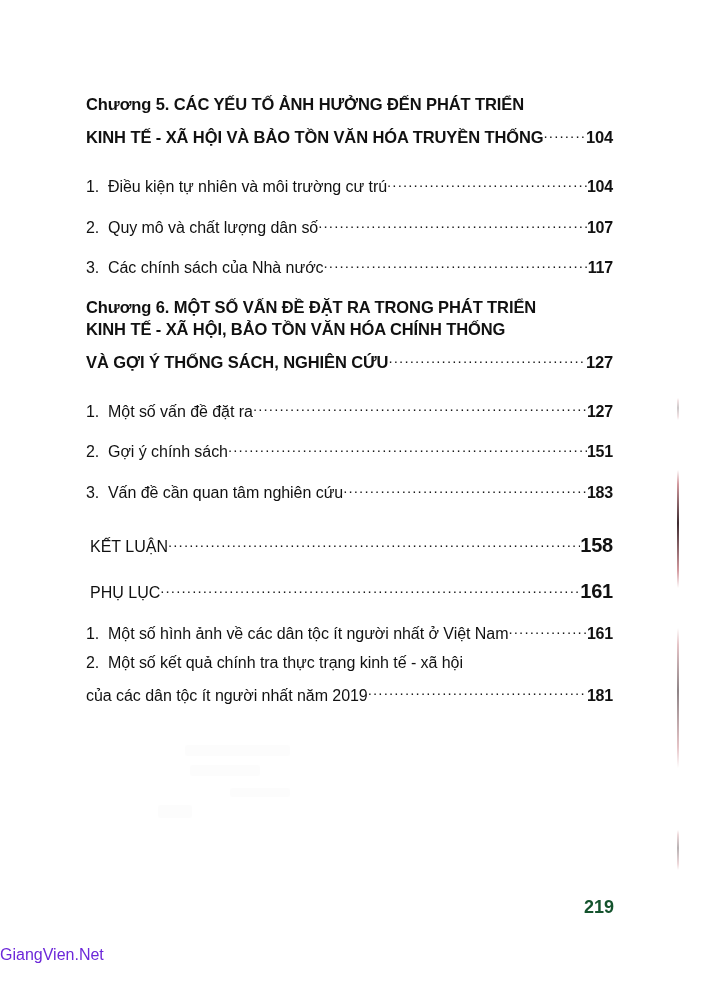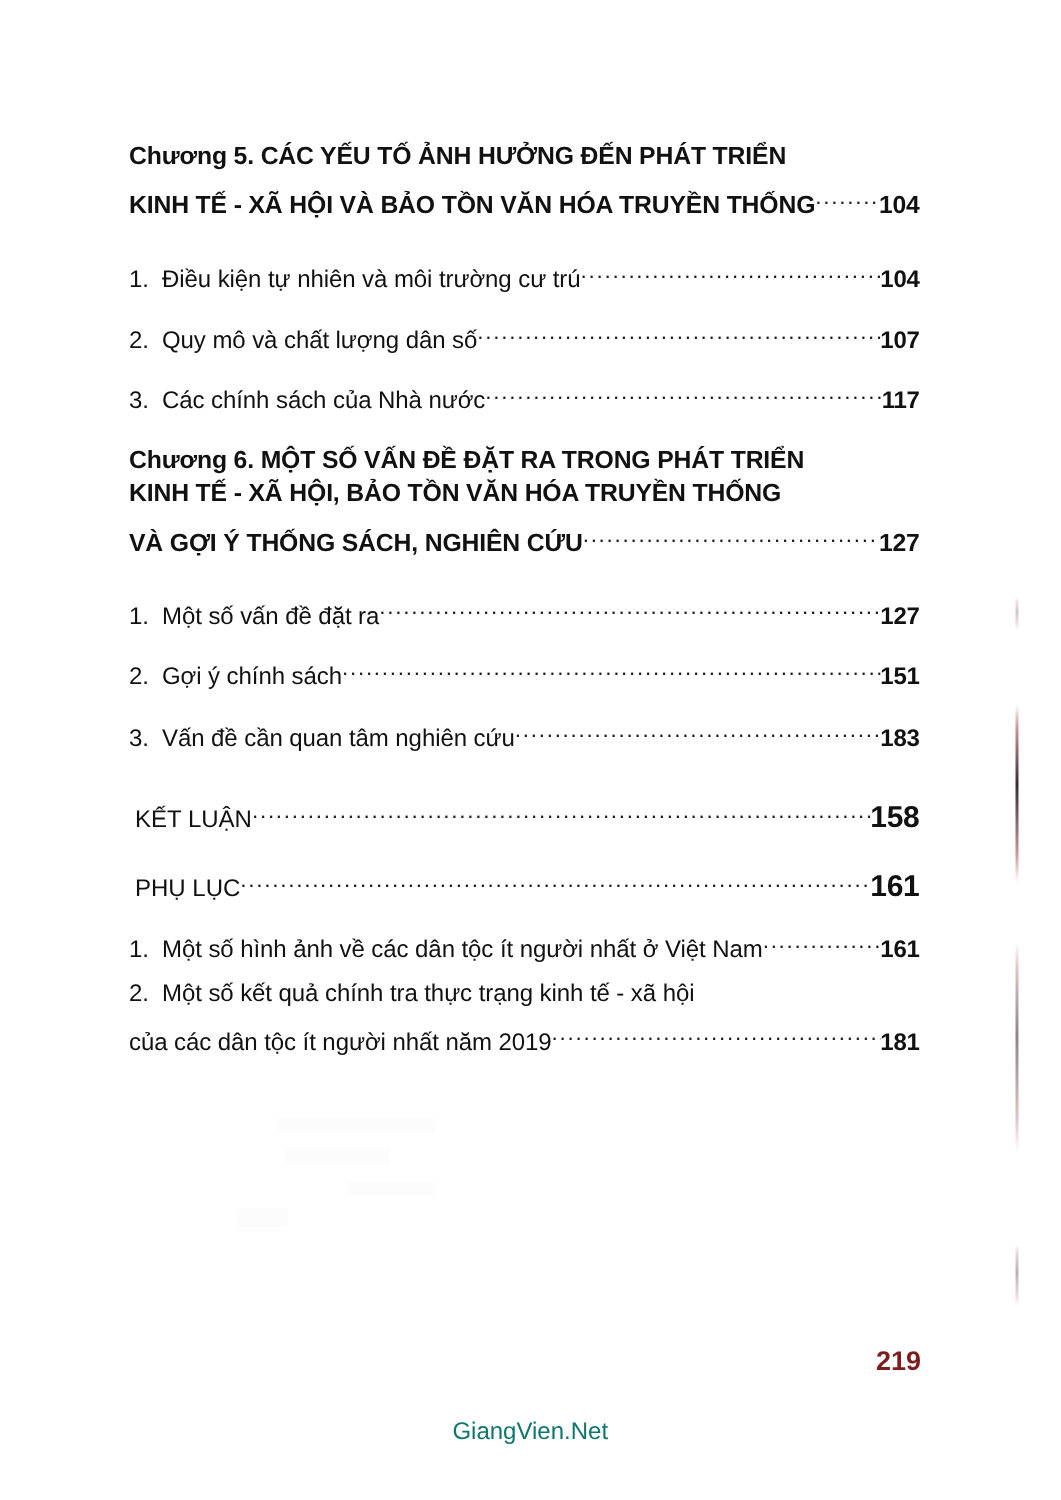--- a/index.html
+++ b/index.html
@@ -120,33 +120,33 @@
   .sp-row { height: 8px; }
   .sp-block { height: 16px; }
 
   
   #folio {
     position: absolute;
     right: 93px;
     top: 897px;
     font-size: 18px;
     font-weight: 700;
-    color: #7f1d1d;
+    color: #14532d;
     letter-spacing: 0px;
   }
 
   
   #watermark {
     position: absolute;
     left: 0;
     top: 946px;
     width: 707px;
-    text-align: center;
+    text-align: left;
     font-size: 16px;
-    color: #0f766e;
+    color: #6d28d9;
     font-family: "Liberation Sans", "DejaVu Sans", sans-serif;
   }
 
   
   .streak {
     position: absolute;
     width: 2px;
     left: 677px;
     background: linear-gradient(to bottom,
         rgba(190,90,100,0) 0%,
@@ -226,21 +226,21 @@
     </div>
 
     <div class="sp-chapter-top"></div>
 
     <div class="chapter toc-group">
       <div class="line plain">
         <span class="ch-label">Chương 6. </span>
         <span class="ch-rest">MỘT SỐ VẤN ĐỀ ĐẶT RA TRONG PHÁT TRIỂN</span>
       </div>
       <div class="line plain">
-        <span class="ch-rest">KINH TẾ - XÃ HỘI, BẢO TỒN VĂN HÓA TRUYỀN THỐNG</span>
+        <span class="ch-rest">KINH TẾ - XÃ HỘI, BẢO TỒN VĂN HÓA CHÍNH THỐNG</span>
       </div>
       <div class="line">
         <span class="label ch-rest">VÀ GỢI Ý THỐNG SÁCH, NGHIÊN CỨU</span>
         <span class="leader"></span>
         <span class="pagenum">127</span>
       </div>
     </div>
 
     <div class="sp-block"></div>
 

